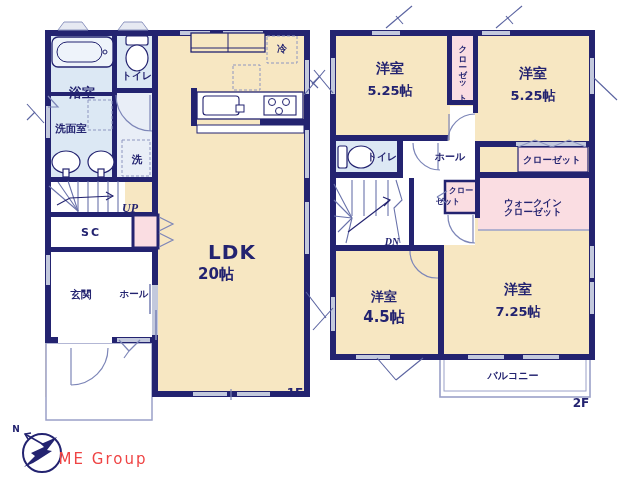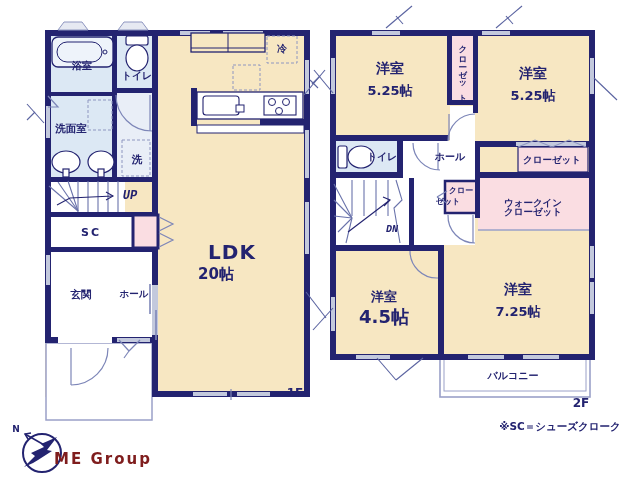--- a/index.html
+++ b/index.html
@@ -2,22 +2,22 @@
 <html><head>
 <meta charset="utf-8">
 <style>
   html,body{margin:0;padding:0;background:#ffffff;}
   #canvas{position:relative;width:640px;height:480px;background:#ffffff;overflow:hidden;
           font-family:"DejaVu Sans",sans-serif;}
   #plan-svg{position:absolute;left:0;top:0;}
   .lbl{position:absolute;transform:translate(-50%,-50%);color:#232370;white-space:nowrap;
        font-weight:bold;line-height:1;}
   .v{writing-mode:vertical-rl;letter-spacing:2px;}
-  .it{font-family:Liberation Mono, monospace;font-style:italic;}
-  .brand{color:#7f1d1d;font-weight:bold;letter-spacing:2px;}
+  .it{font-family:Liberation Serif, serif;font-style:italic;margin-top:12px;}
+  .brand{color:#ef4444;font-weight:normal;letter-spacing:2px;}
 </style>
 </head>
 <body>
 
 <div id="canvas">
 
 <svg id="plan-svg" width="640" height="480" viewBox="0 0 640 480">
 
   <g>
 
@@ -253,21 +253,21 @@
   </g>
 
   <g>
     <circle cx="42" cy="453" r="19" fill="none" stroke="#232370" stroke-width="2"></circle>
     <path d="M24,467 L35,456 L31,453 L44,447 L41,444 L57,437 L47,450 L52,451 L38,460 L33,463 Z" fill="#232370"></path>
     <line x1="46" y1="446" x2="25" y2="434" stroke="#232370" stroke-width="1.5"></line>
     <polyline points="31,433 25,434 28,439" fill="none" stroke="#232370" stroke-width="1.5"></polyline>
   </g>
 </svg>
 
-<div class="lbl" style="left:82px;top:66px;font-size:10px">浴室</div>
+<div class="lbl" style="left:82px;top:92px;font-size:13px">浴室</div>
 <div class="lbl" style="left:137px;top:76px;font-size:10px">トイレ</div>
 <div class="lbl" style="left:71px;top:128px;font-size:10.5px">洗面室</div>
 <div class="lbl" style="left:137px;top:159px;font-size:10.5px">洗</div>
 <div class="lbl" style="left:282px;top:49px;font-size:10px">冷</div>
 <div class="lbl it" style="left:130px;top:196px;font-size:12px">UP</div>
 <div class="lbl" style="left:91px;top:232px;font-size:11px;letter-spacing:2px">SC</div>
 <div class="lbl" style="left:81px;top:294px;font-size:10.5px">玄関</div>
 <div class="lbl" style="left:134px;top:294px;font-size:9.5px">ホール</div>
 <div class="lbl" style="left:232px;top:252px;font-size:20px;letter-spacing:1px">LDK</div>
 <div class="lbl" style="left:216px;top:274px;font-size:15px">20帖</div>
@@ -280,23 +280,22 @@
 <div class="lbl" style="left:533px;top:95px;font-size:13px">5.25帖</div>
 <div class="lbl" style="left:382px;top:157px;font-size:10px">トイレ</div>
 <div class="lbl" style="left:450px;top:157px;font-size:10px">ホール</div>
 <div class="lbl" style="left:461px;top:191px;font-size:8px">クロー</div>
 <div class="lbl" style="left:448px;top:202px;font-size:8px">ゼット</div>
 <div class="lbl" style="left:552px;top:160px;font-size:9.5px">クローゼット</div>
 <div class="lbl" style="left:533px;top:203px;font-size:9.5px">ウォークイン</div>
 <div class="lbl" style="left:533px;top:212px;font-size:9.5px">クローゼット</div>
 <div class="lbl it" style="left:392px;top:230px;font-size:10px">DN</div>
 <div class="lbl" style="left:384px;top:296px;font-size:13px">洋室</div>
-<div class="lbl" style="left:384px;top:317px;font-size:18px">4.5帖</div>
+<div class="lbl" style="left:384px;top:317px;font-size:15px">4.5帖</div>
 <div class="lbl" style="left:518px;top:289px;font-size:14px">洋室</div>
 <div class="lbl" style="left:518px;top:311px;font-size:13px">7.25帖</div>
 <div class="lbl" style="left:513px;top:376px;font-size:10px">バルコニー</div>
 <div class="lbl" style="left:581px;top:403px;font-size:12px">2F</div>
 
-<div class="lbl" style="left:560px;top:426px;font-size:10.5px">※SC＝シューズクローク</div>
 <div class="lbl" style="left:16px;top:429px;font-size:9px">N</div>
 <div class="lbl brand" style="left:103px;top:459px;font-size:15px">ME Group</div>
 
 </div>
 
 </body></html>

